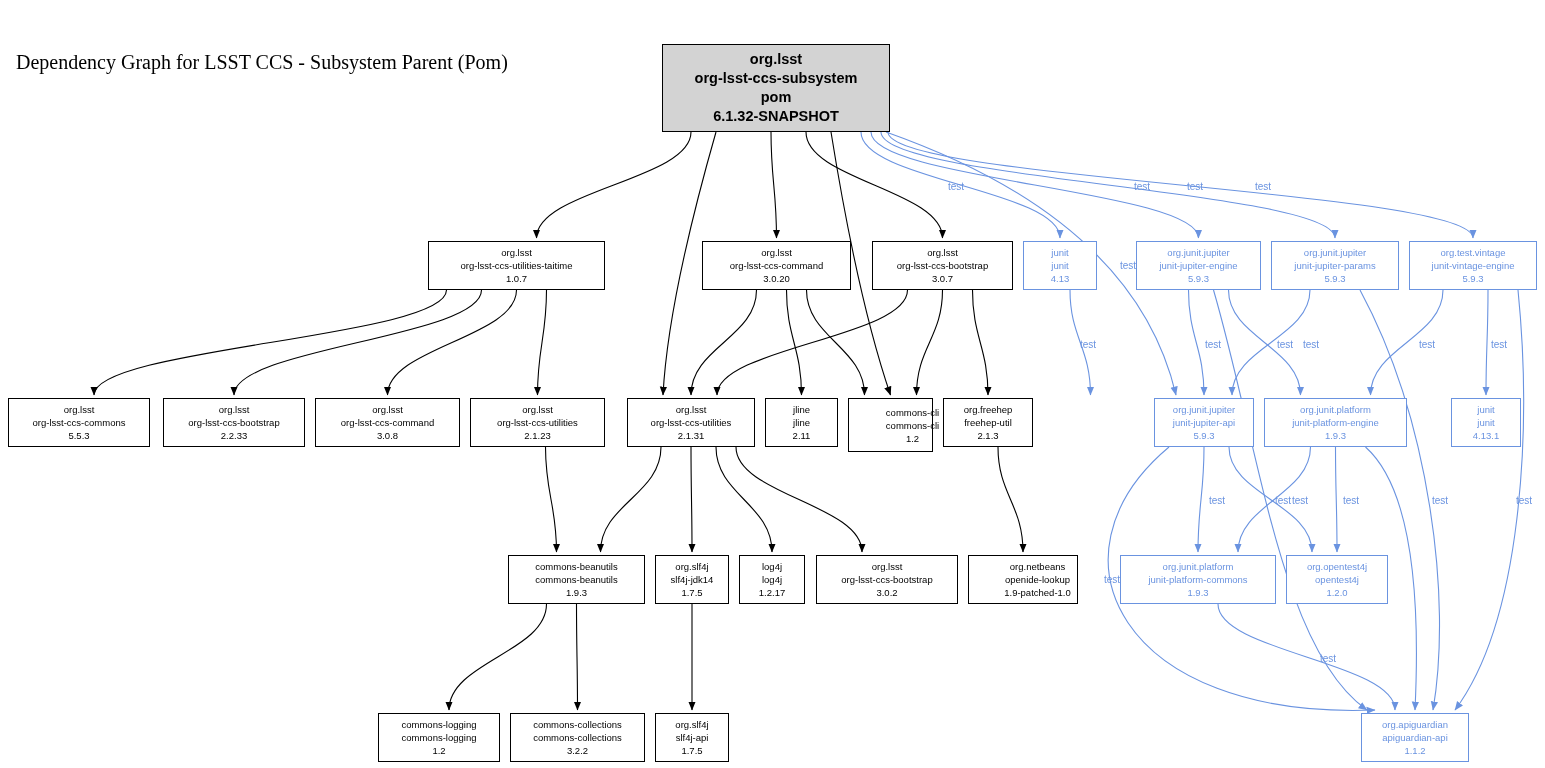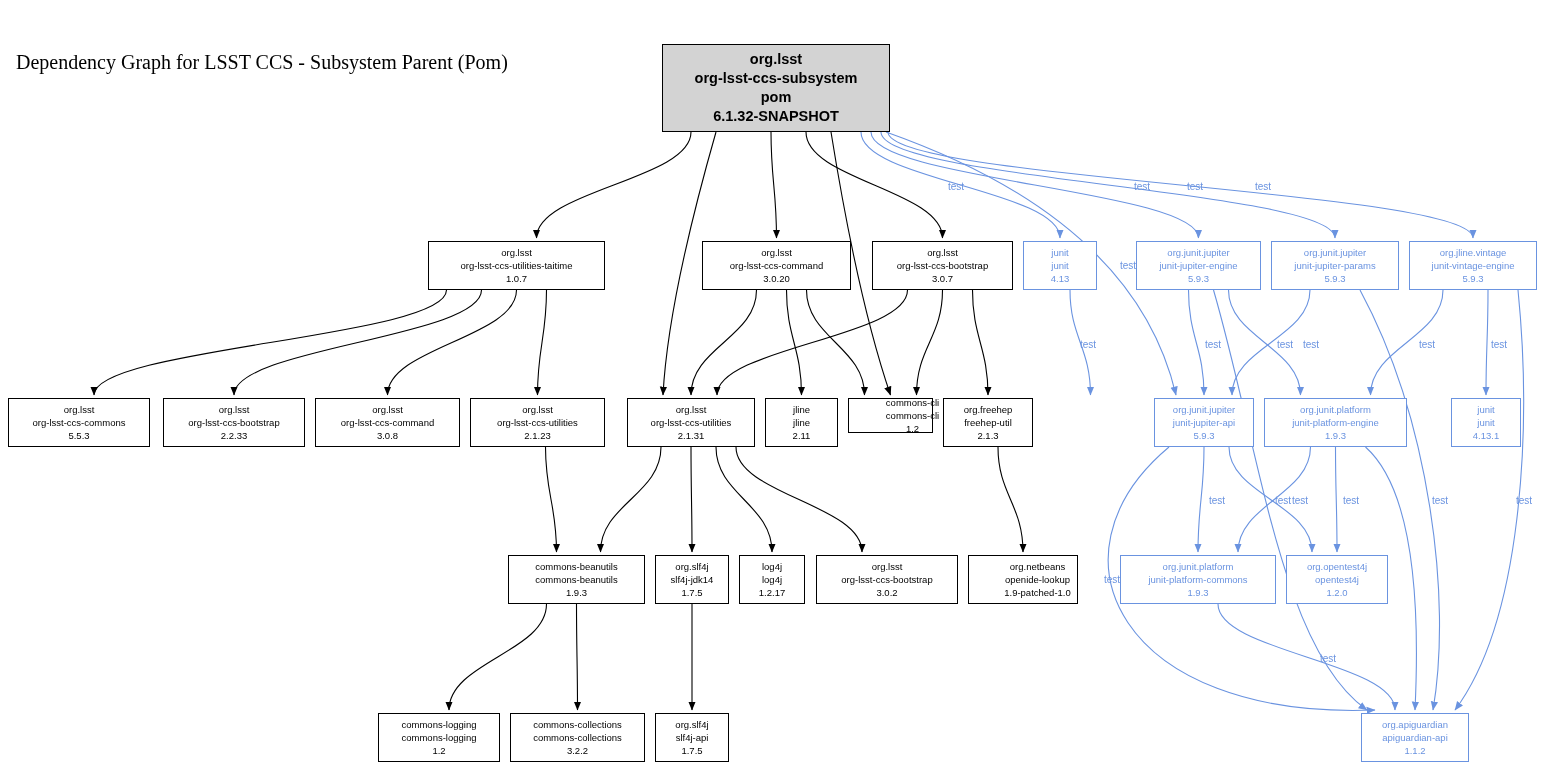--- a/index.html
+++ b/index.html
@@ -137,21 +137,21 @@
         <div class="nl">org.junit.jupiter</div>
         <div class="nl">junit-jupiter-engine</div>
         <div class="nl">5.9.3</div>
       </div>
       <div class="node blue" style="left: 1271px; top: 241px; width: 128px; height: 49px;">
         <div class="nl">org.junit.jupiter</div>
         <div class="nl">junit-jupiter-params</div>
         <div class="nl">5.9.3</div>
       </div>
       <div class="node blue" style="left: 1409px; top: 241px; width: 128px; height: 49px;">
-        <div class="nl">org.jline.vintage</div>
+        <div class="nl">org.test.vintage</div>
         <div class="nl">junit-vintage-engine</div>
         <div class="nl">5.9.3</div>
       </div>
       <div class="node" style="left: 8px; top: 398px; width: 142px; height: 49px;">
         <div class="nl">org.lsst</div>
         <div class="nl">org-lsst-ccs-commons</div>
         <div class="nl">5.5.3</div>
       </div>
       <div class="node" style="left: 163px; top: 398px; width: 142px; height: 49px;">
         <div class="nl">org.lsst</div>
@@ -171,21 +171,21 @@
       <div class="node" style="left: 627px; top: 398px; width: 128px; height: 49px;">
         <div class="nl">org.lsst</div>
         <div class="nl">org-lsst-ccs-utilities</div>
         <div class="nl">2.1.31</div>
       </div>
       <div class="node" style="left: 765px; top: 398px; width: 73px; height: 49px;">
         <div class="nl">jline</div>
         <div class="nl">jline</div>
         <div class="nl">2.11</div>
       </div>
-      <div class="node" style="left: 848px; top: 398px; width: 85px; height: 35px; padding-left: 44px;">
+      <div class="node" style="left: 848px; top: 398px; width: 85px; height: 54px; padding-left: 44px;">
         <div class="nl">commons-cli</div>
         <div class="nl">commons-cli</div>
         <div class="nl">1.2</div>
       </div>
       <div class="node" style="left: 943px; top: 398px; width: 90px; height: 49px;">
         <div class="nl">org.freehep</div>
         <div class="nl">freehep-util</div>
         <div class="nl">2.1.3</div>
       </div>
       <div class="node blue" style="left: 1154px; top: 398px; width: 100px; height: 49px;">

